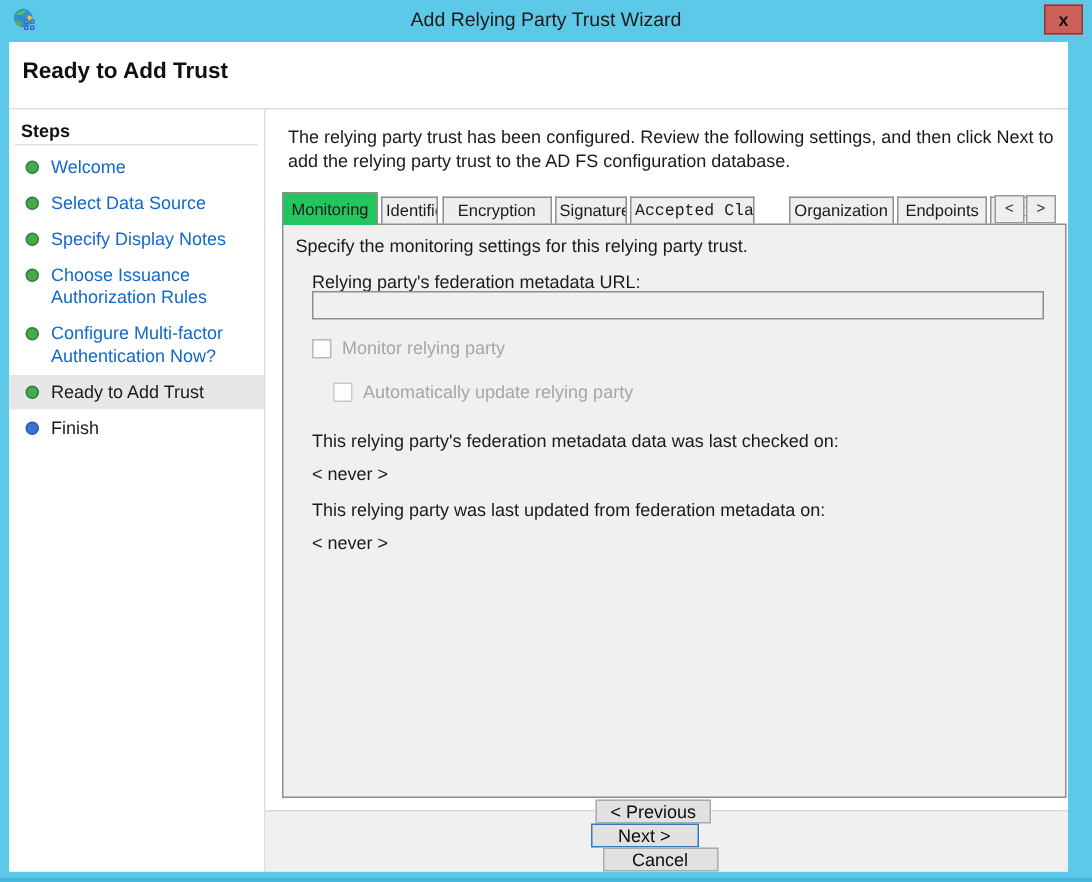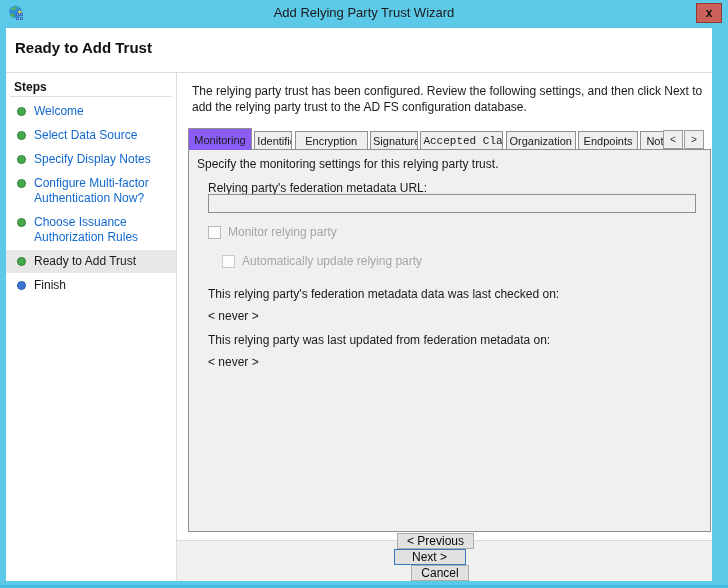--- a/index.html
+++ b/index.html
@@ -41,23 +41,23 @@
   .description { position:absolute; left:186px; top:55px; width:517px; line-height:16px; color:#1a1a1a; }
 
   .tabcontrol { position:absolute; left:182px; top:100px; width:523px; height:404px; }
   .tabstrip { position:absolute; left:0; top:0; width:516px; height:22px; overflow:hidden; white-space:nowrap; }
   .tab { display:inline-block; height:20px; margin-top:2px; margin-right:-1px; padding:0 2px;
          border:1px solid #8f8f8f; border-bottom:none; background:#eeeeee;
          font-size:11px; line-height:19px; text-align:center; overflow:hidden;
          vertical-align:bottom; color:#1a1a1a; cursor:default; }
   .tab:nth-child(1){ width:64px; } .tab:nth-child(2){ width:38px; }
   .tab:nth-child(3){ width:73px; } .tab:nth-child(4){ width:48px; }
-  .tab:nth-child(5){ width:83px;font-family:Liberation Mono, monospace; } .tab:nth-child(6){ width:70px; }
+  .tab:nth-child(5){ width:83px;font-family:Liberation Mono, monospace; } .tab:nth-child(6){ width:70px;margin-left:20px; }
   .tab:nth-child(7){ width:60px; } .tab:nth-child(8){ width:32px; text-align:left; padding-left:5px; }
-  .tab.active { height:23px; margin-top:0; background:#8b5cf6; line-height:22px; position:relative; z-index:3; }
+  .tab.active { height:23px; margin-top:0; background:#22c55e; line-height:22px; position:relative; z-index:3; }
   .tab-scroll { position:absolute; top:2px; width:20px; height:19px; background:#efefef;
                 border:1px solid #9a9a9a; font-size:10px; line-height:17px; text-align:center;
                 color:#333; z-index:4; cursor:default; }
   .tab-scroll.left { left:475px; } .tab-scroll.right { left:496px; }
 
   .tabpanel { position:absolute; left:0; top:21px; width:523px; height:383px;
               background:#f0f0f0; border:1px solid #8f8f8f; z-index:1; }
   .panel-intro { position:absolute; left:8px; top:7px; color:#1a1a1a; }
   .url-label { position:absolute; left:19px; top:31px; color:#1a1a1a; }
   .url-input { position:absolute; left:19px; top:44px; width:488px; height:19px;
@@ -75,21 +75,21 @@
   .meta-line.t2 { top:183px; } .meta-line.v2 { top:205px; }
 
   
   .footer { position:absolute; left:171px; top:512px; width:535px; height:41px;
             background:#f0f0f0; border-top:1px solid #d9d9d9;
             display:flex; align-items:center; justify-content:flex-end; padding-right:9px;flex-direction:column; }
   .btn { height:23px; background:#e1e1e1; border:1px solid #acacac; font-family:"Liberation Sans",sans-serif;
          font-size:12px; color:#0a0a0a; text-align:center; cursor:default; }
   .btn-previous { width:77px; margin-right:9px; }
   .btn-next { width:72px; margin-right:21px; border:1px solid #3878bd; }
-  .btn-cancel { width:58px; }
+  .btn-cancel { width:77px; }
 </style>
 </head>
 <body>
 
 <div class="window">
 
   <div class="titlebar">
     <svg class="app-icon" viewBox="0 0 18 18">
       <circle cx="7.5" cy="7" r="6.2" fill="#2f8fd0"></circle>
       <path d="M3 4 Q6 1.5 9.5 2.2 Q8 4.5 5.5 5 Q3.5 5.2 3 4Z" fill="#66bb4e"></path>
@@ -129,25 +129,25 @@
         <li class="step">
           <span class="bullet done"></span>
           <span>Select Data Source</span>
         </li>
         <li class="step">
           <span class="bullet done"></span>
           <span>Specify Display Notes</span>
         </li>
         <li class="step">
           <span class="bullet done"></span>
+          <span>Choose Issuance Authorization Rules</span>
+        </li>
+        <li class="step">
+          <span class="bullet done"></span>
           <span>Configure Multi-factor Authentication Now?</span>
-        </li>
-        <li class="step">
-          <span class="bullet done"></span>
-          <span>Choose Issuance Authorization Rules</span>
         </li>
         <li class="step current">
           <span class="bullet done"></span>
           <span>Ready to Add Trust</span>
         </li>
         <li class="step upcoming">
           <span class="bullet upcoming"></span>
           <span>Finish</span>
         </li>
       </ul>

